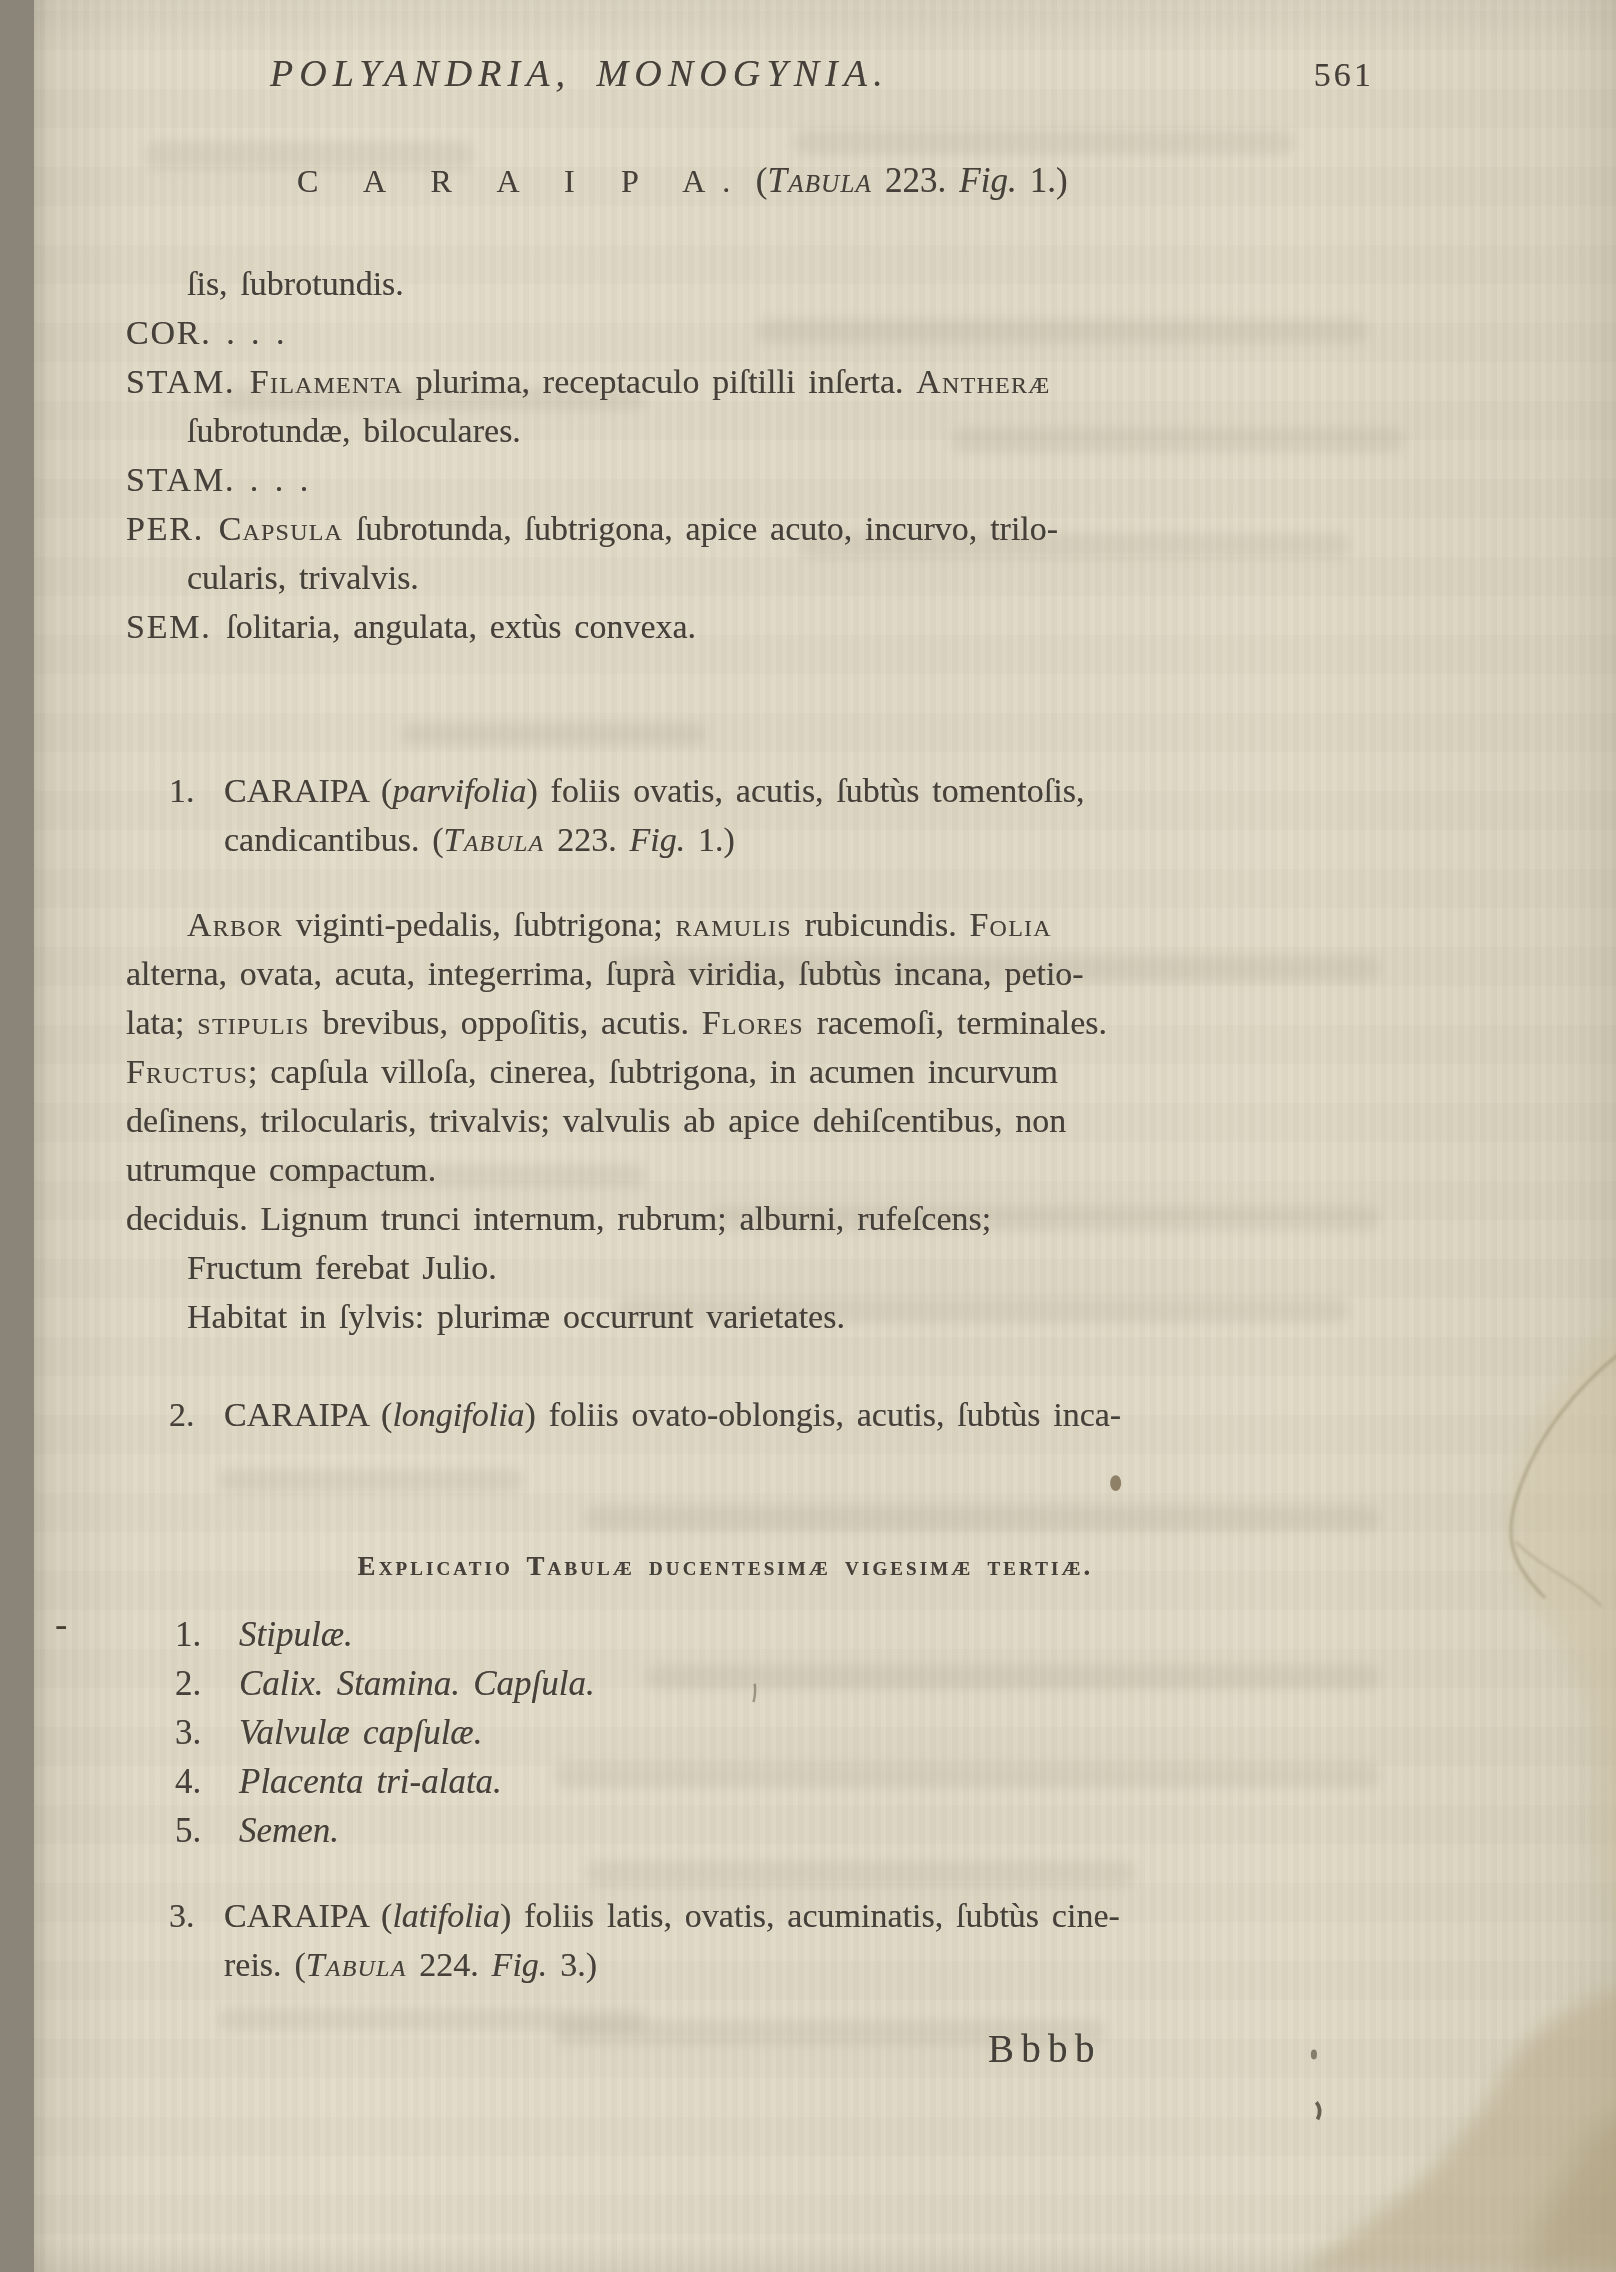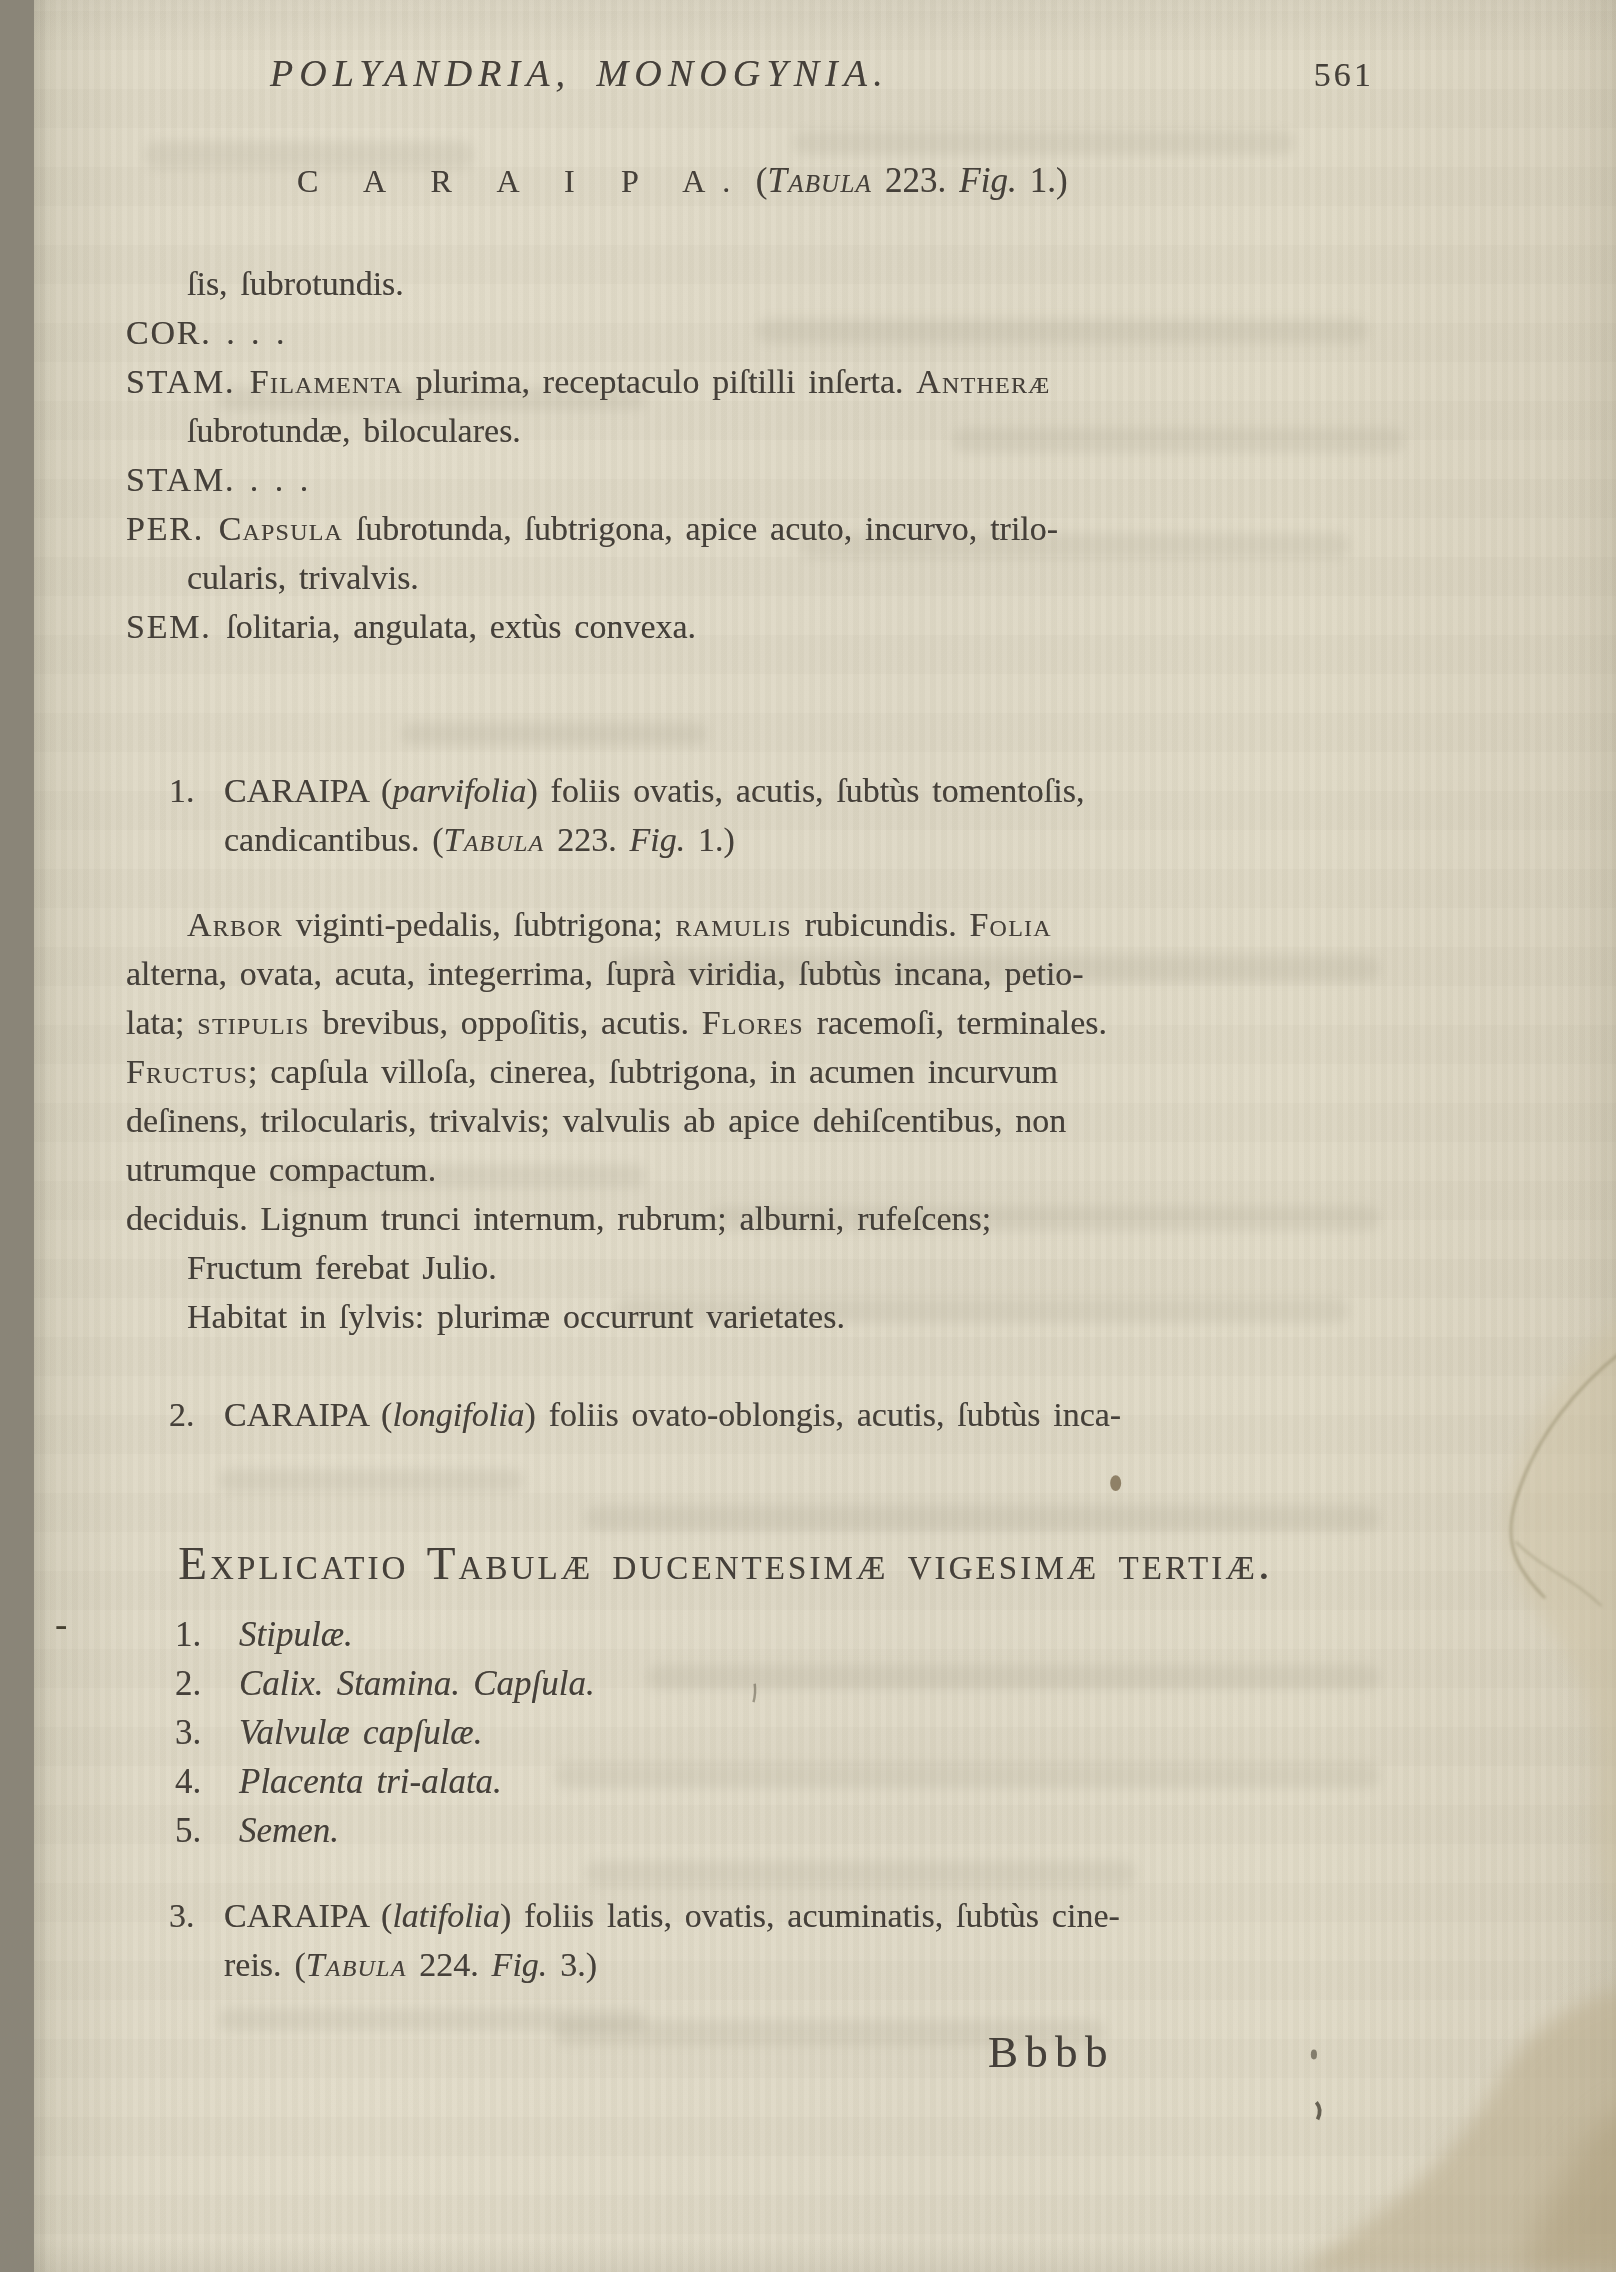--- a/index.html
+++ b/index.html
@@ -68,27 +68,27 @@
 
   .sp .line{padding-left:98px;}
   .sp .seg.num{position:absolute;left:43px;}
   .sp1{top:766px;} .sp2{top:1390px;} .sp3{top:1891px;}
 
   .desc{top:900px;}
   .ind1{padding-left:61px;}
 
   .expl-head{position:absolute;top:1539px;left:0;width:100%;box-sizing:border-box;
              padding-right:98px;text-align:center;}
-  .expl-head .seg.sc{font-size:47px;letter-spacing:3.1px;}
+  .expl-head .seg.sc{font-size:27px;letter-spacing:3.1px;font-weight:bold;}
 
   .elist{top:1610px;}
   .elist .line{padding-left:113px;font-size:35px;}
   .elist .seg.num{position:absolute;left:49px;font-style:normal;}
 
-  .sig{position:absolute;left:954px;top:2026px;font-size:45px;letter-spacing:7.3px;
+  .sig{position:absolute;left:954px;top:2026px;font-size:39px;letter-spacing:7.3px;
        text-shadow:0 0 0.6px rgba(70,64,54,.5);}
   .margin-dash{position:absolute;left:21px;top:1600px;font-size:37px;line-height:49px;color:#464132;}
 </style>
 </head>
 <body>
 
 <div class="page">
   <div class="grain"></div>
 
   <div class="bleed b1"></div>

